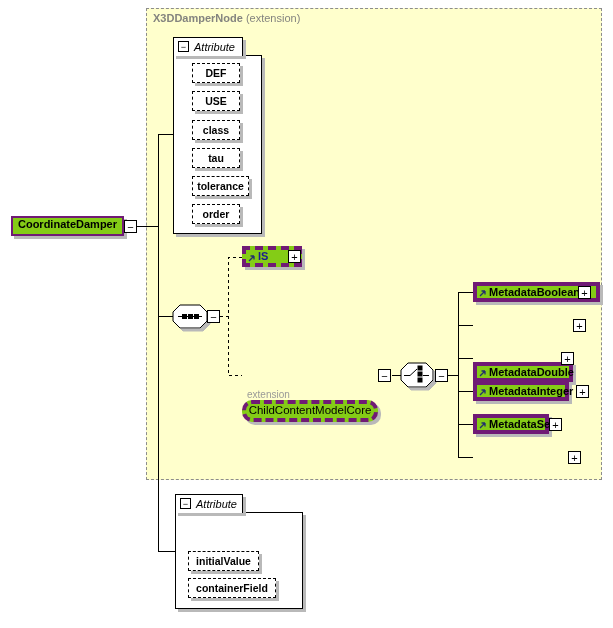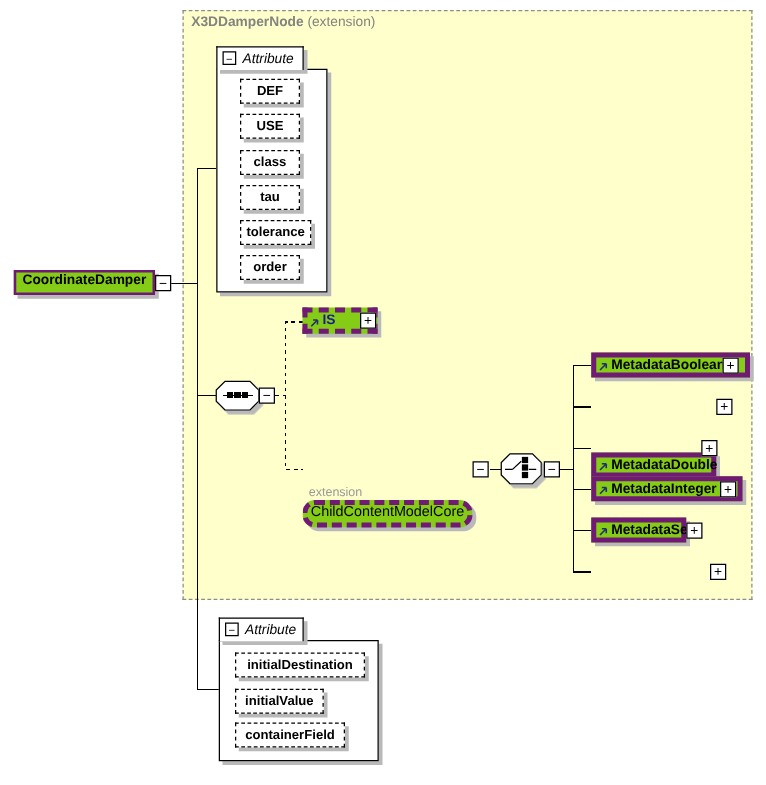--- a/index.html
+++ b/index.html
@@ -174,21 +174,21 @@
     <span>MetadataDouble</span>
   </div>
   <div class="toggle" style="left:573px;top:319px;">
       <span>+</span>
     </div>
 
   <div class="toggle" style="left:561px;top:352px;">
       <span>+</span>
     </div>
 
-  <div class="el ref" style="left:473px;top:381px;width:121px;">
+  <div class="el ref" style="left:473px;top:381px;width:96px;">
     <svg class="refarrow" width="9" height="9" viewBox="0 0 9 9">
         <path d="M1 8 L6 3 M6 3 H2.5 M6 3 V6.5" stroke="#22306e" stroke-width="1.3" fill="none"></path>
       </svg>
     <span>MetadataInteger</span>
   </div>
   <div class="toggle" style="left:576px;top:385px;">
       <span>+</span>
     </div>
 
   <div class="el ref" style="left:473px;top:414px;width:76px;">
@@ -205,23 +205,20 @@
       <span>+</span>
     </div>
 
   <div class="groupbody" style="left:175px;top:512px;width:128px;height:97px;"></div>
   <div class="grouptab" style="left:175px;top:494px;width:68px;height:19px;">
     <span>Attribute</span>
   </div>
   <div class="toggle small" style="left:180px;top:498px;">
     <span>−</span>
   </div>
-  <div class="attr-item" style="left:188px;top:522px;width:104px;">
-      <span>initialDestination</span>
-    </div>
   <div class="attr-item" style="left:188px;top:551px;width:71px;">
       <span>initialValue</span>
     </div>
   <div class="attr-item" style="left:188px;top:578px;width:88px;">
       <span>containerField</span>
     </div>
 
 </div>
 
 </body></html>

